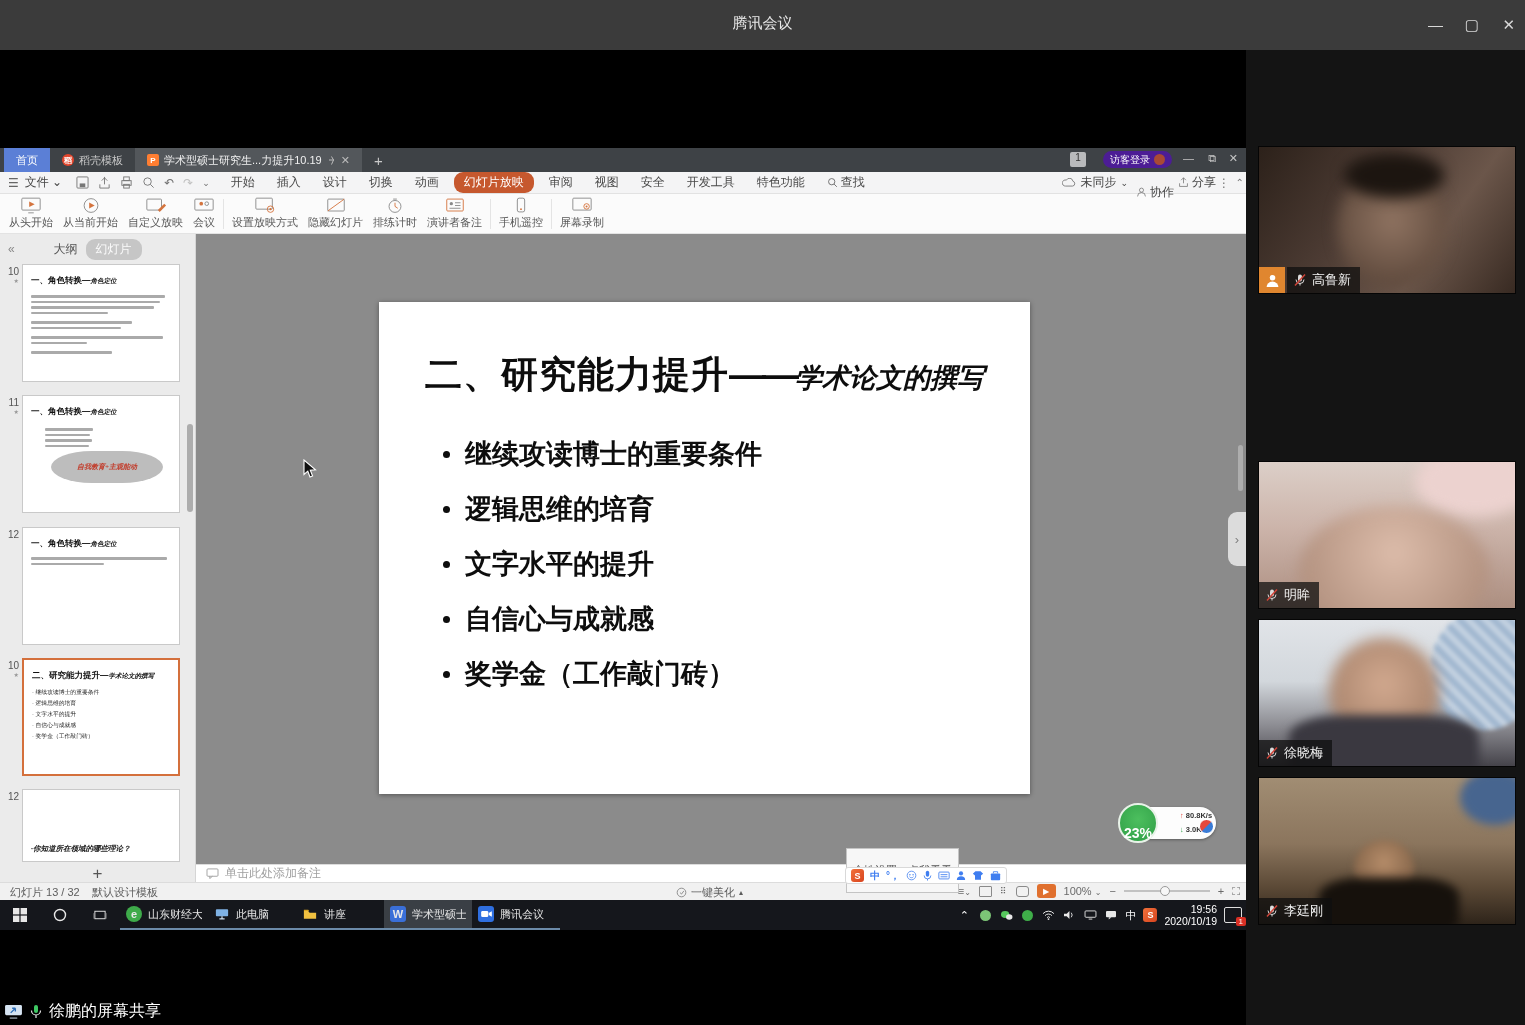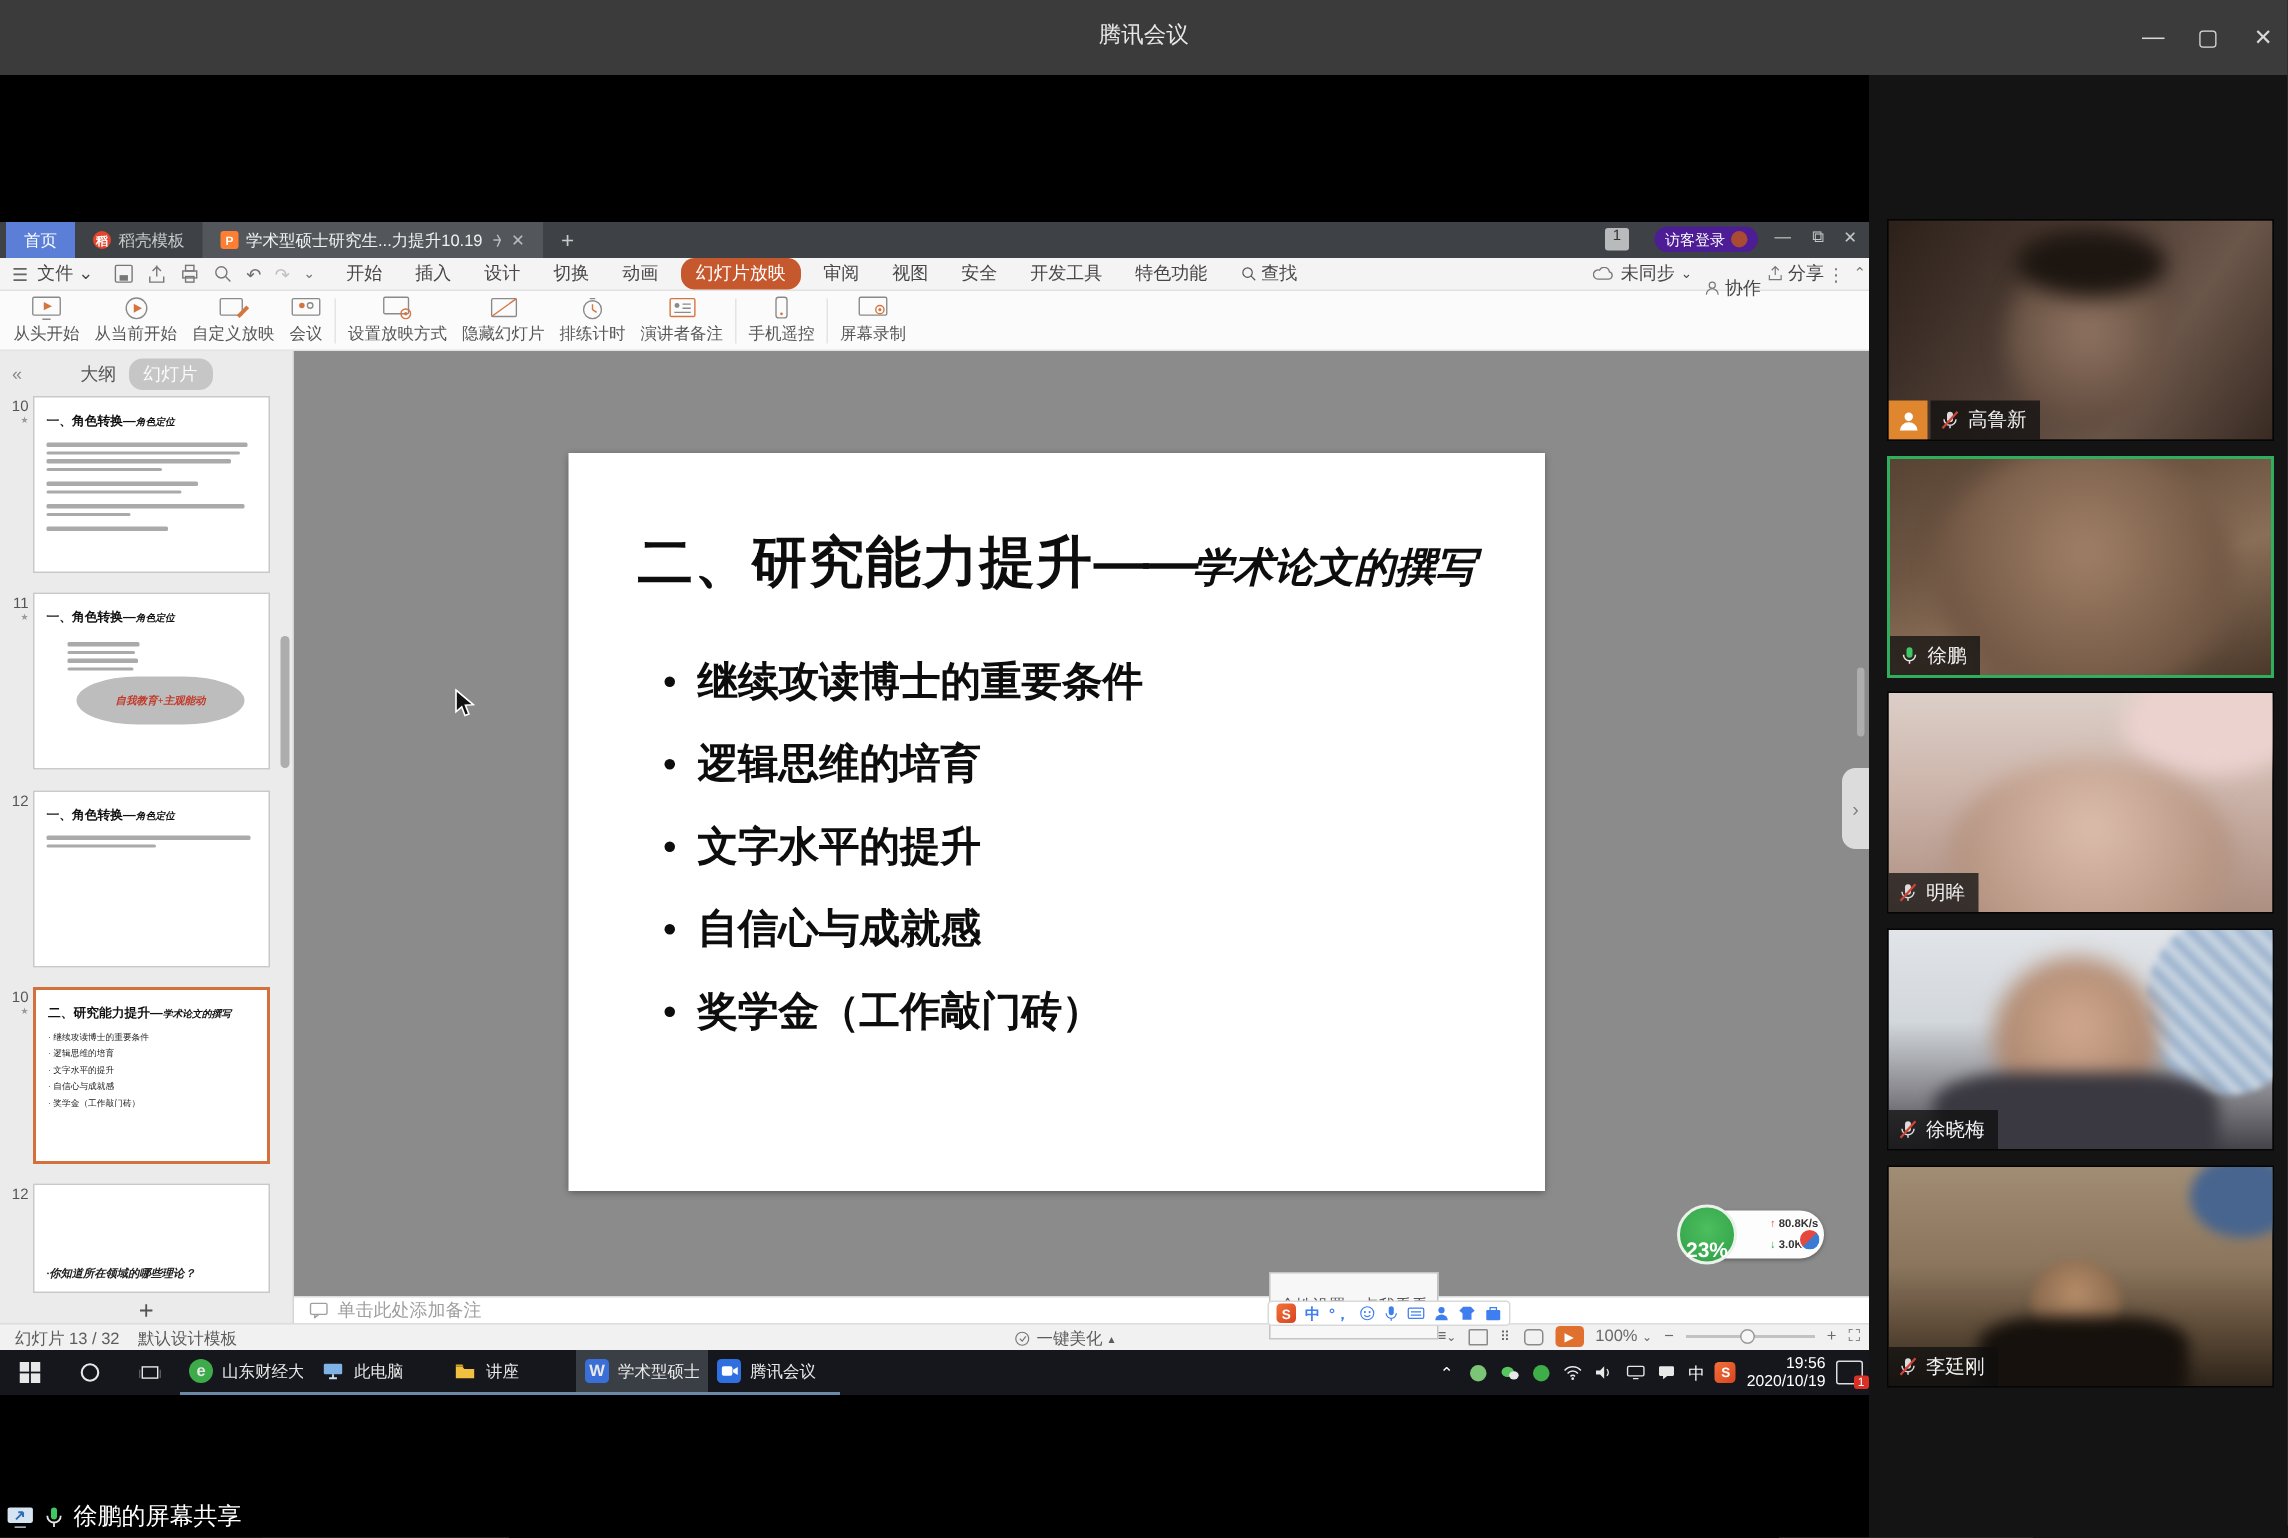--- a/index.html
+++ b/index.html
@@ -592,32 +592,20 @@
           <svg width="14" height="14" viewBox="0 0 14 14">
               <rect x="5" y="1.5" width="4" height="7" rx="2" fill="#dcdcdc"></rect>
               <path d="M3 6.5 a4 4 0 0 0 8 0 M7 10.5 v2" fill="none" stroke="#dcdcdc"></path>
               <path d="M2 12.5 L12 1.5" stroke="#d04438" stroke-width="1.5"></path>
             </svg>
           <span>高鲁新</span>
         </span>
       </div>
     </div>
 
-    <div class="tile active" style="top:254px;background:linear-gradient(160deg,#584434,#6e5643 35%,#8a6f58 60%,#4a382a);">
-      <div class="blob" style="left:30px;top:-10px;width:200px;height:170px;background:radial-gradient(circle at 50% 42%,#a07f66,#6b5240 78%);"></div>
-      <div class="trow">
-        <span class="npill">
-          <svg width="14" height="14" viewBox="0 0 14 14">
-              <rect x="5" y="1.5" width="4" height="7" rx="2" fill="#3ec863"></rect>
-              <path d="M3 6.5 a4 4 0 0 0 8 0 M7 10.5 v2" fill="none" stroke="#e8e8e8"></path>
-            </svg>
-          <span>徐鹏</span>
-        </span>
-      </div>
-    </div>
 
     <div class="tile" style="top:411px;background:linear-gradient(180deg,#dccfc8,#ccb4aa 45%,#ad8f81);">
       <div class="blob" style="right:-20px;top:-15px;width:120px;height:70px;background:#ecd2cf;"></div>
       <div class="blob" style="left:40px;top:45px;width:190px;height:130px;background:radial-gradient(circle at 50% 35%,#dcbcaa,#b08f7d 80%);"></div>
       <div class="trow">
         <span class="npill">
           <svg width="14" height="14" viewBox="0 0 14 14">
               <rect x="5" y="1.5" width="4" height="7" rx="2" fill="#dcdcdc"></rect>
               <path d="M3 6.5 a4 4 0 0 0 8 0 M7 10.5 v2" fill="none" stroke="#dcdcdc"></path>
               <path d="M2 12.5 L12 1.5" stroke="#d04438" stroke-width="1.5"></path>

